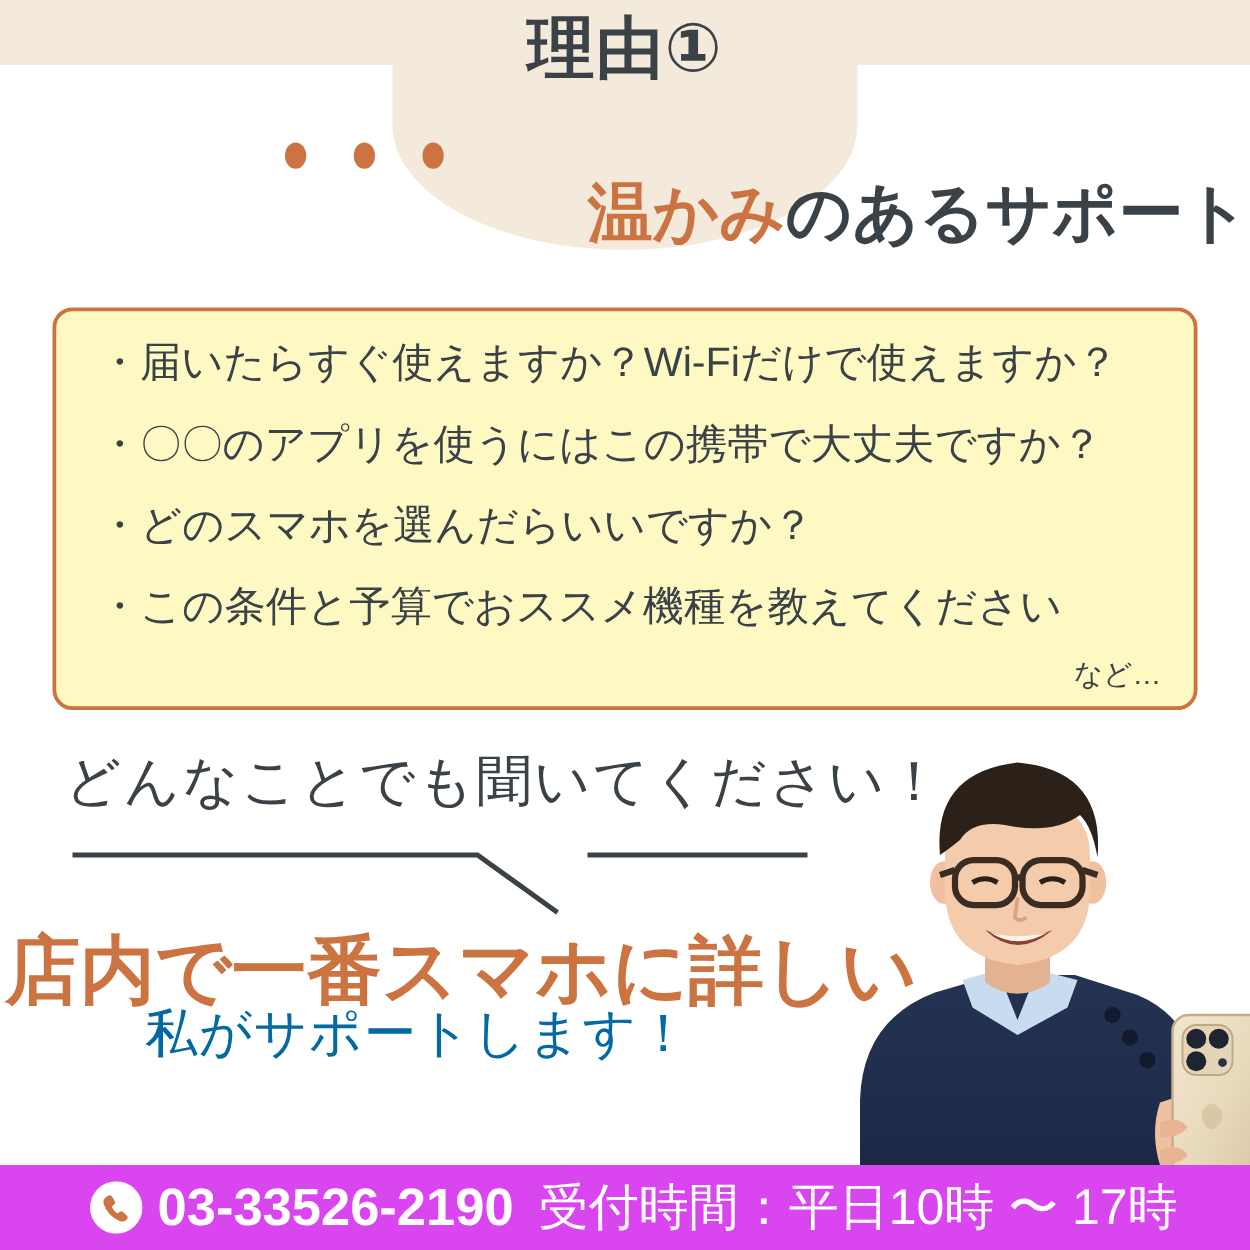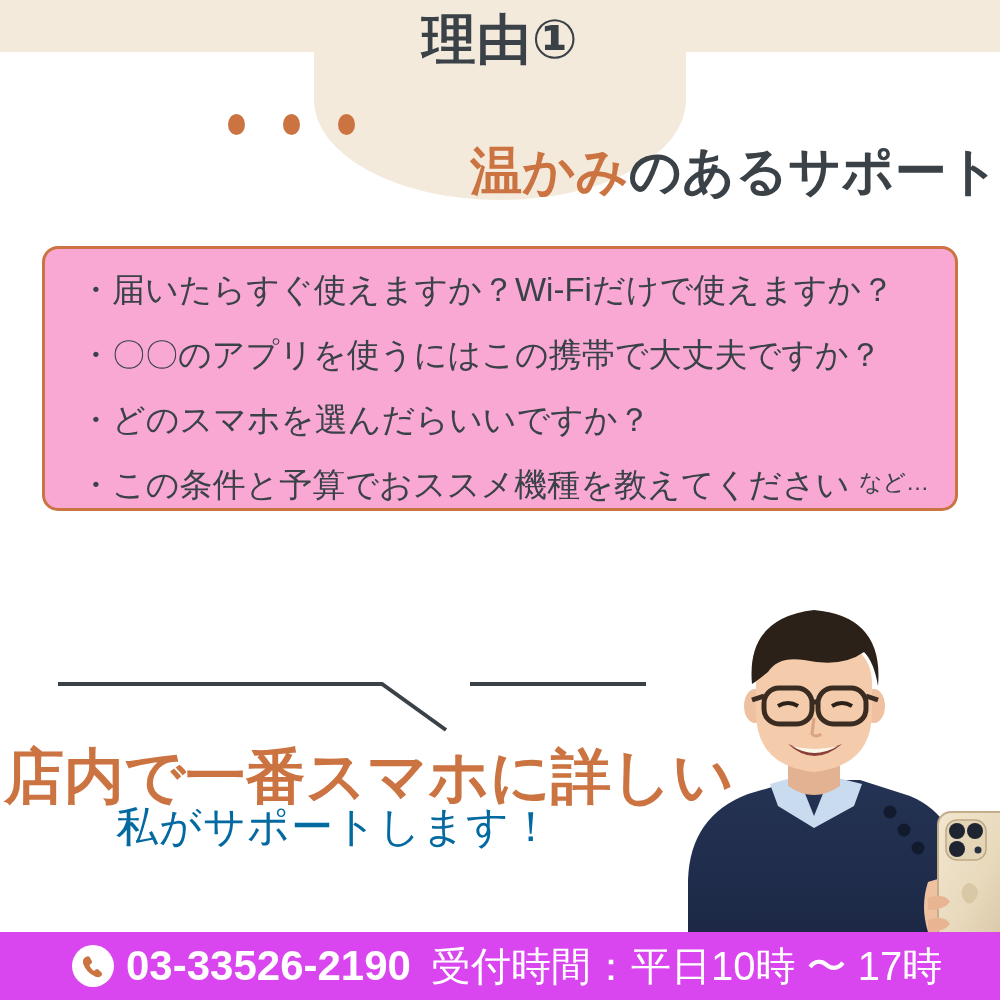--- a/index.html
+++ b/index.html
@@ -89,25 +89,25 @@
     z-index: 6;
   }
   .headline .hl-accent { color: #CC7342; }
 
   
   .qbox {
     position: absolute;
     left: 42px;
     top: 246px;
     width: 916px;
-    height: 265px;
+    height: 322px;
     box-sizing: border-box;
     border: 3px solid #CC7342;
     border-radius: 16px;
-    background: #f9a8d4;
+    background: #fef9c3;
   }
   .qlist {
     position: absolute;
     left: 34px;
     top: 24px;
     right: 18px;
   }
   .qitem {
     font-size: 33px;
     color: #3A4248;
@@ -237,20 +237,21 @@
   <div class="qbox">
     <div class="qlist">
       <div class="qitem">・届いたらすぐ使えますか？Wi-Fiだけで使えますか？</div>
       <div class="qitem">・〇〇のアプリを使うにはこの携帯で大丈夫ですか？</div>
       <div class="qitem">・どのスマホを選んだらいいですか？</div>
       <div class="qitem">・この条件と予算でおススメ機種を教えてください</div>
     </div>
     <div class="etc">など…</div>
   </div>
 
+  <div class="ask-line">どんなことでも聞いてください！</div>
   <svg class="bubble-tail" viewBox="0 0 640 80">
     <path d="M 18 24 L 342 24 L 406 70" fill="none" stroke="#3A4248" stroke-width="4"></path>
     <path d="M 430 24 L 606 24" fill="none" stroke="#3A4248" stroke-width="4"></path>
   </svg>
 
   <div class="support-big">店内で一番スマホに詳しい</div>
   <div class="support-sub">私がサポートします！</div>
 
   <svg class="person" viewBox="0 0 372 368">
     <defs>

